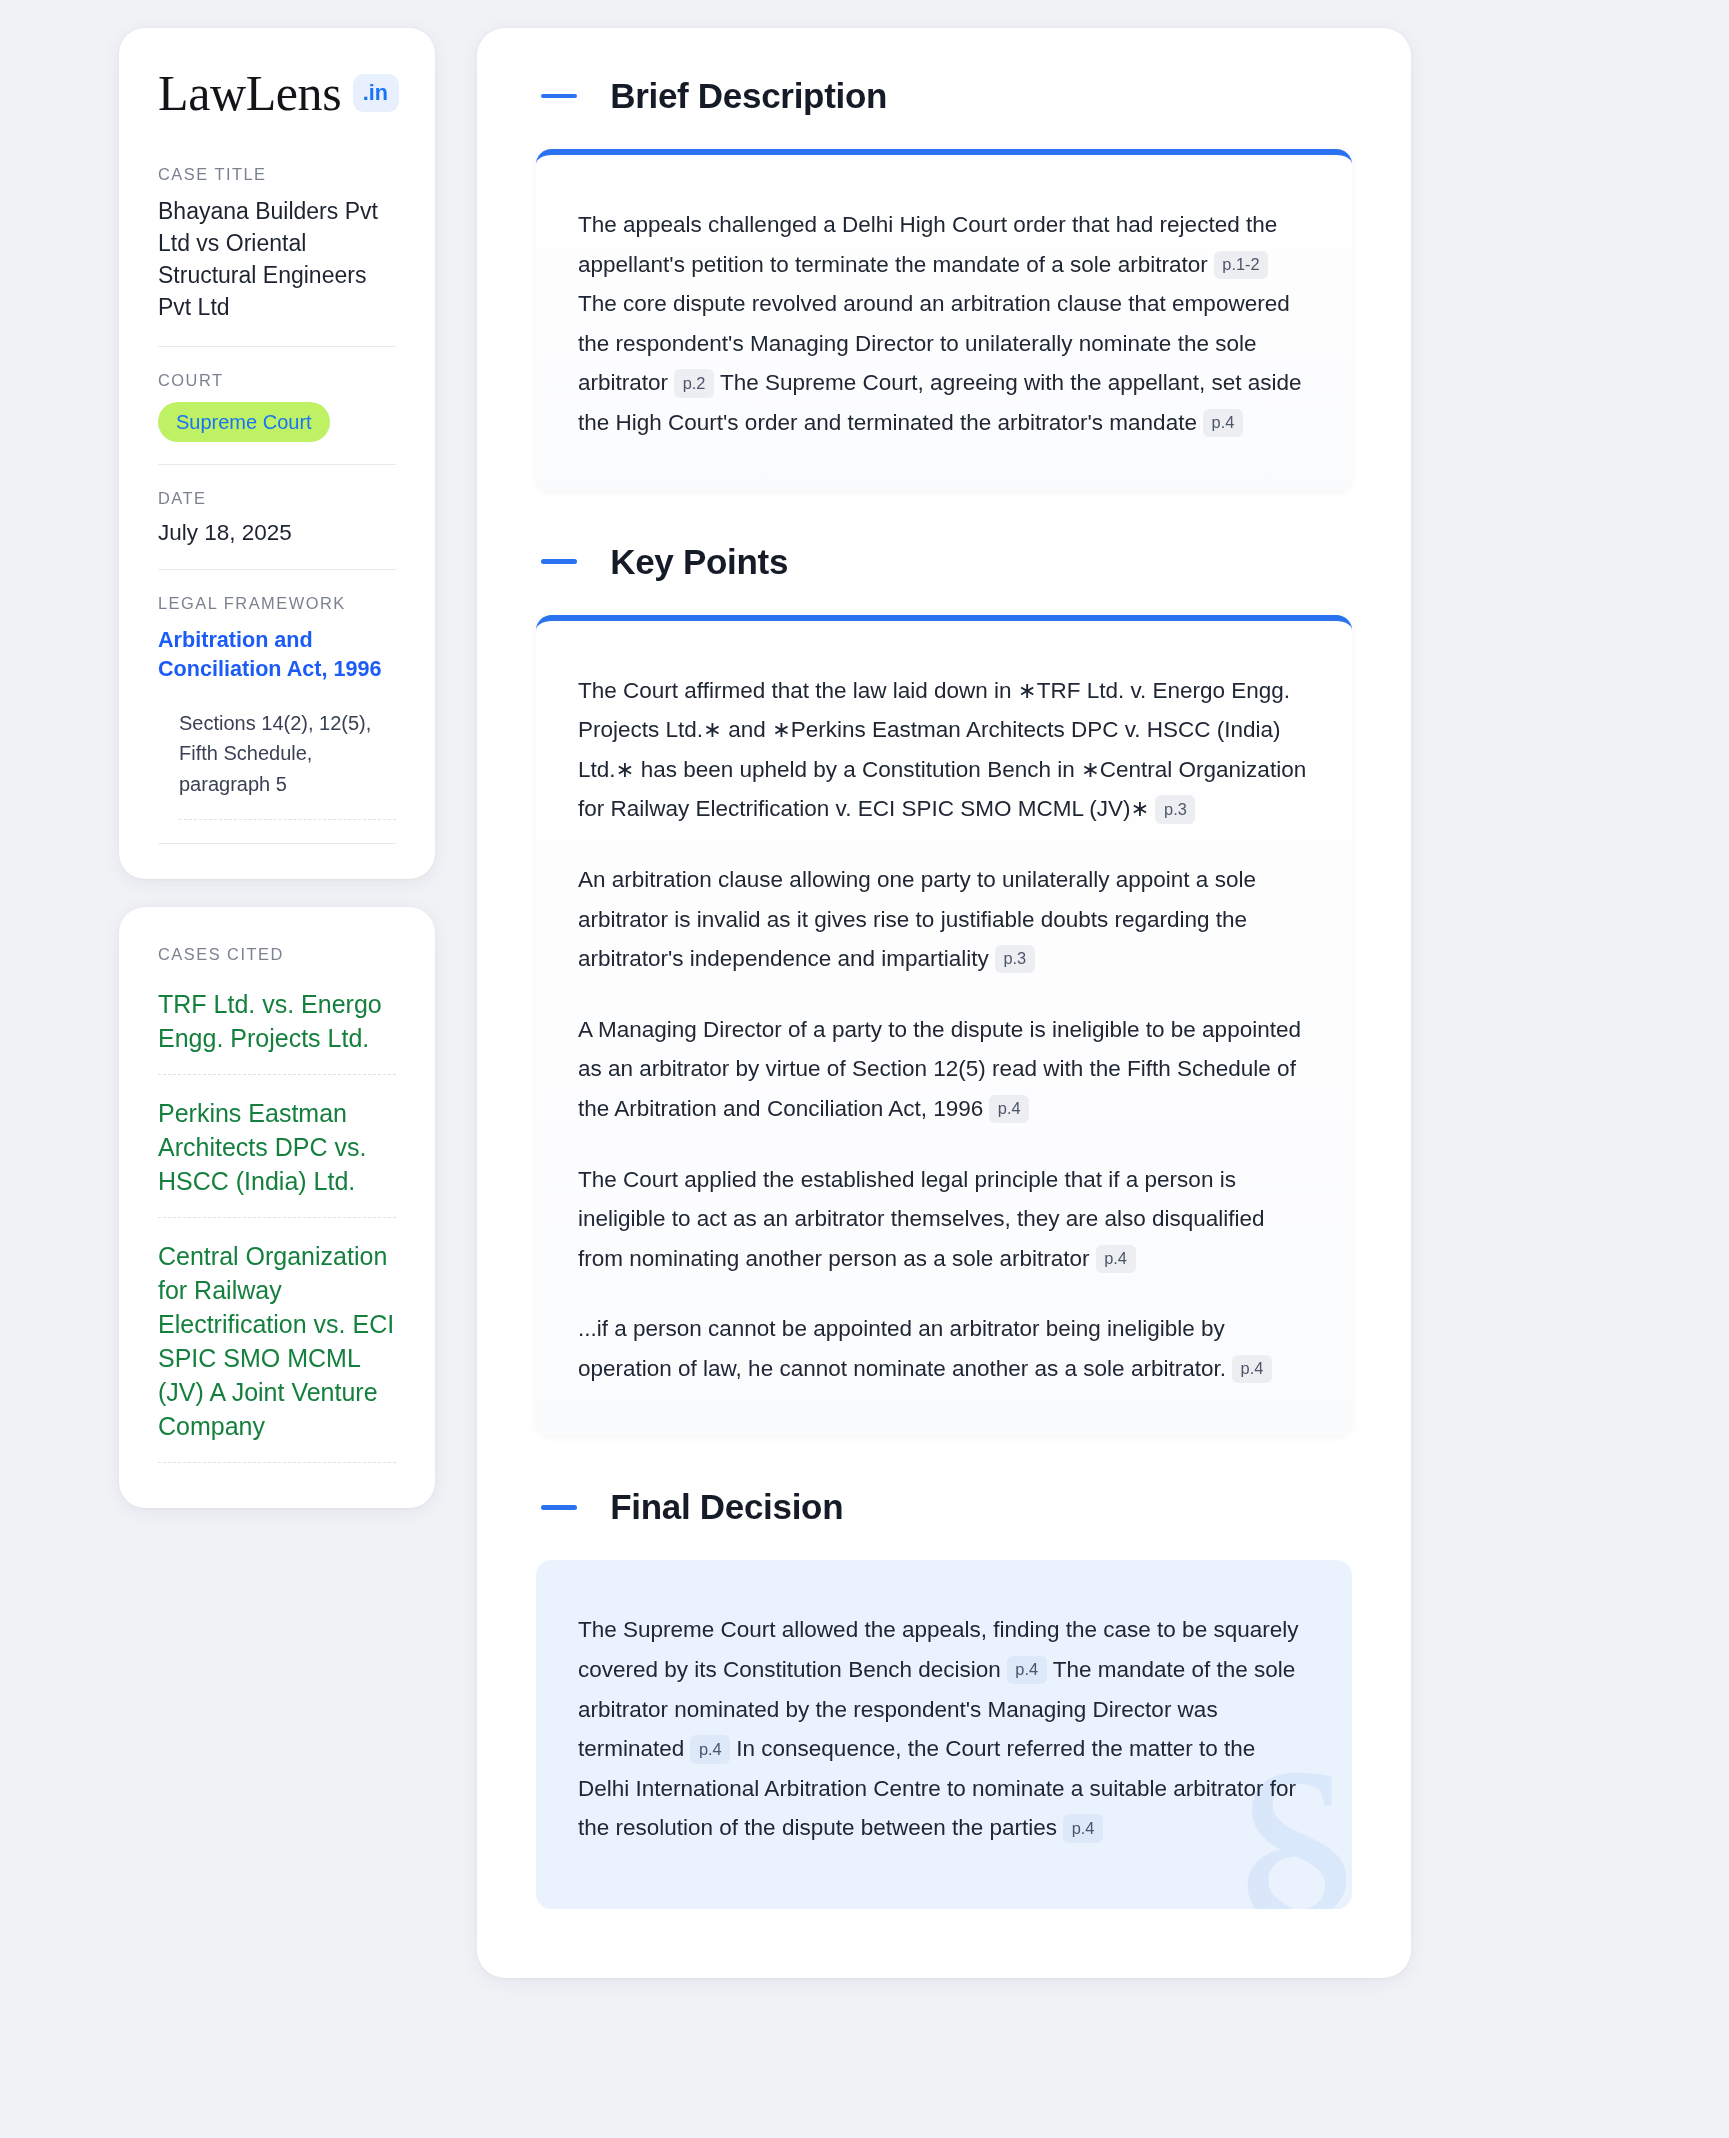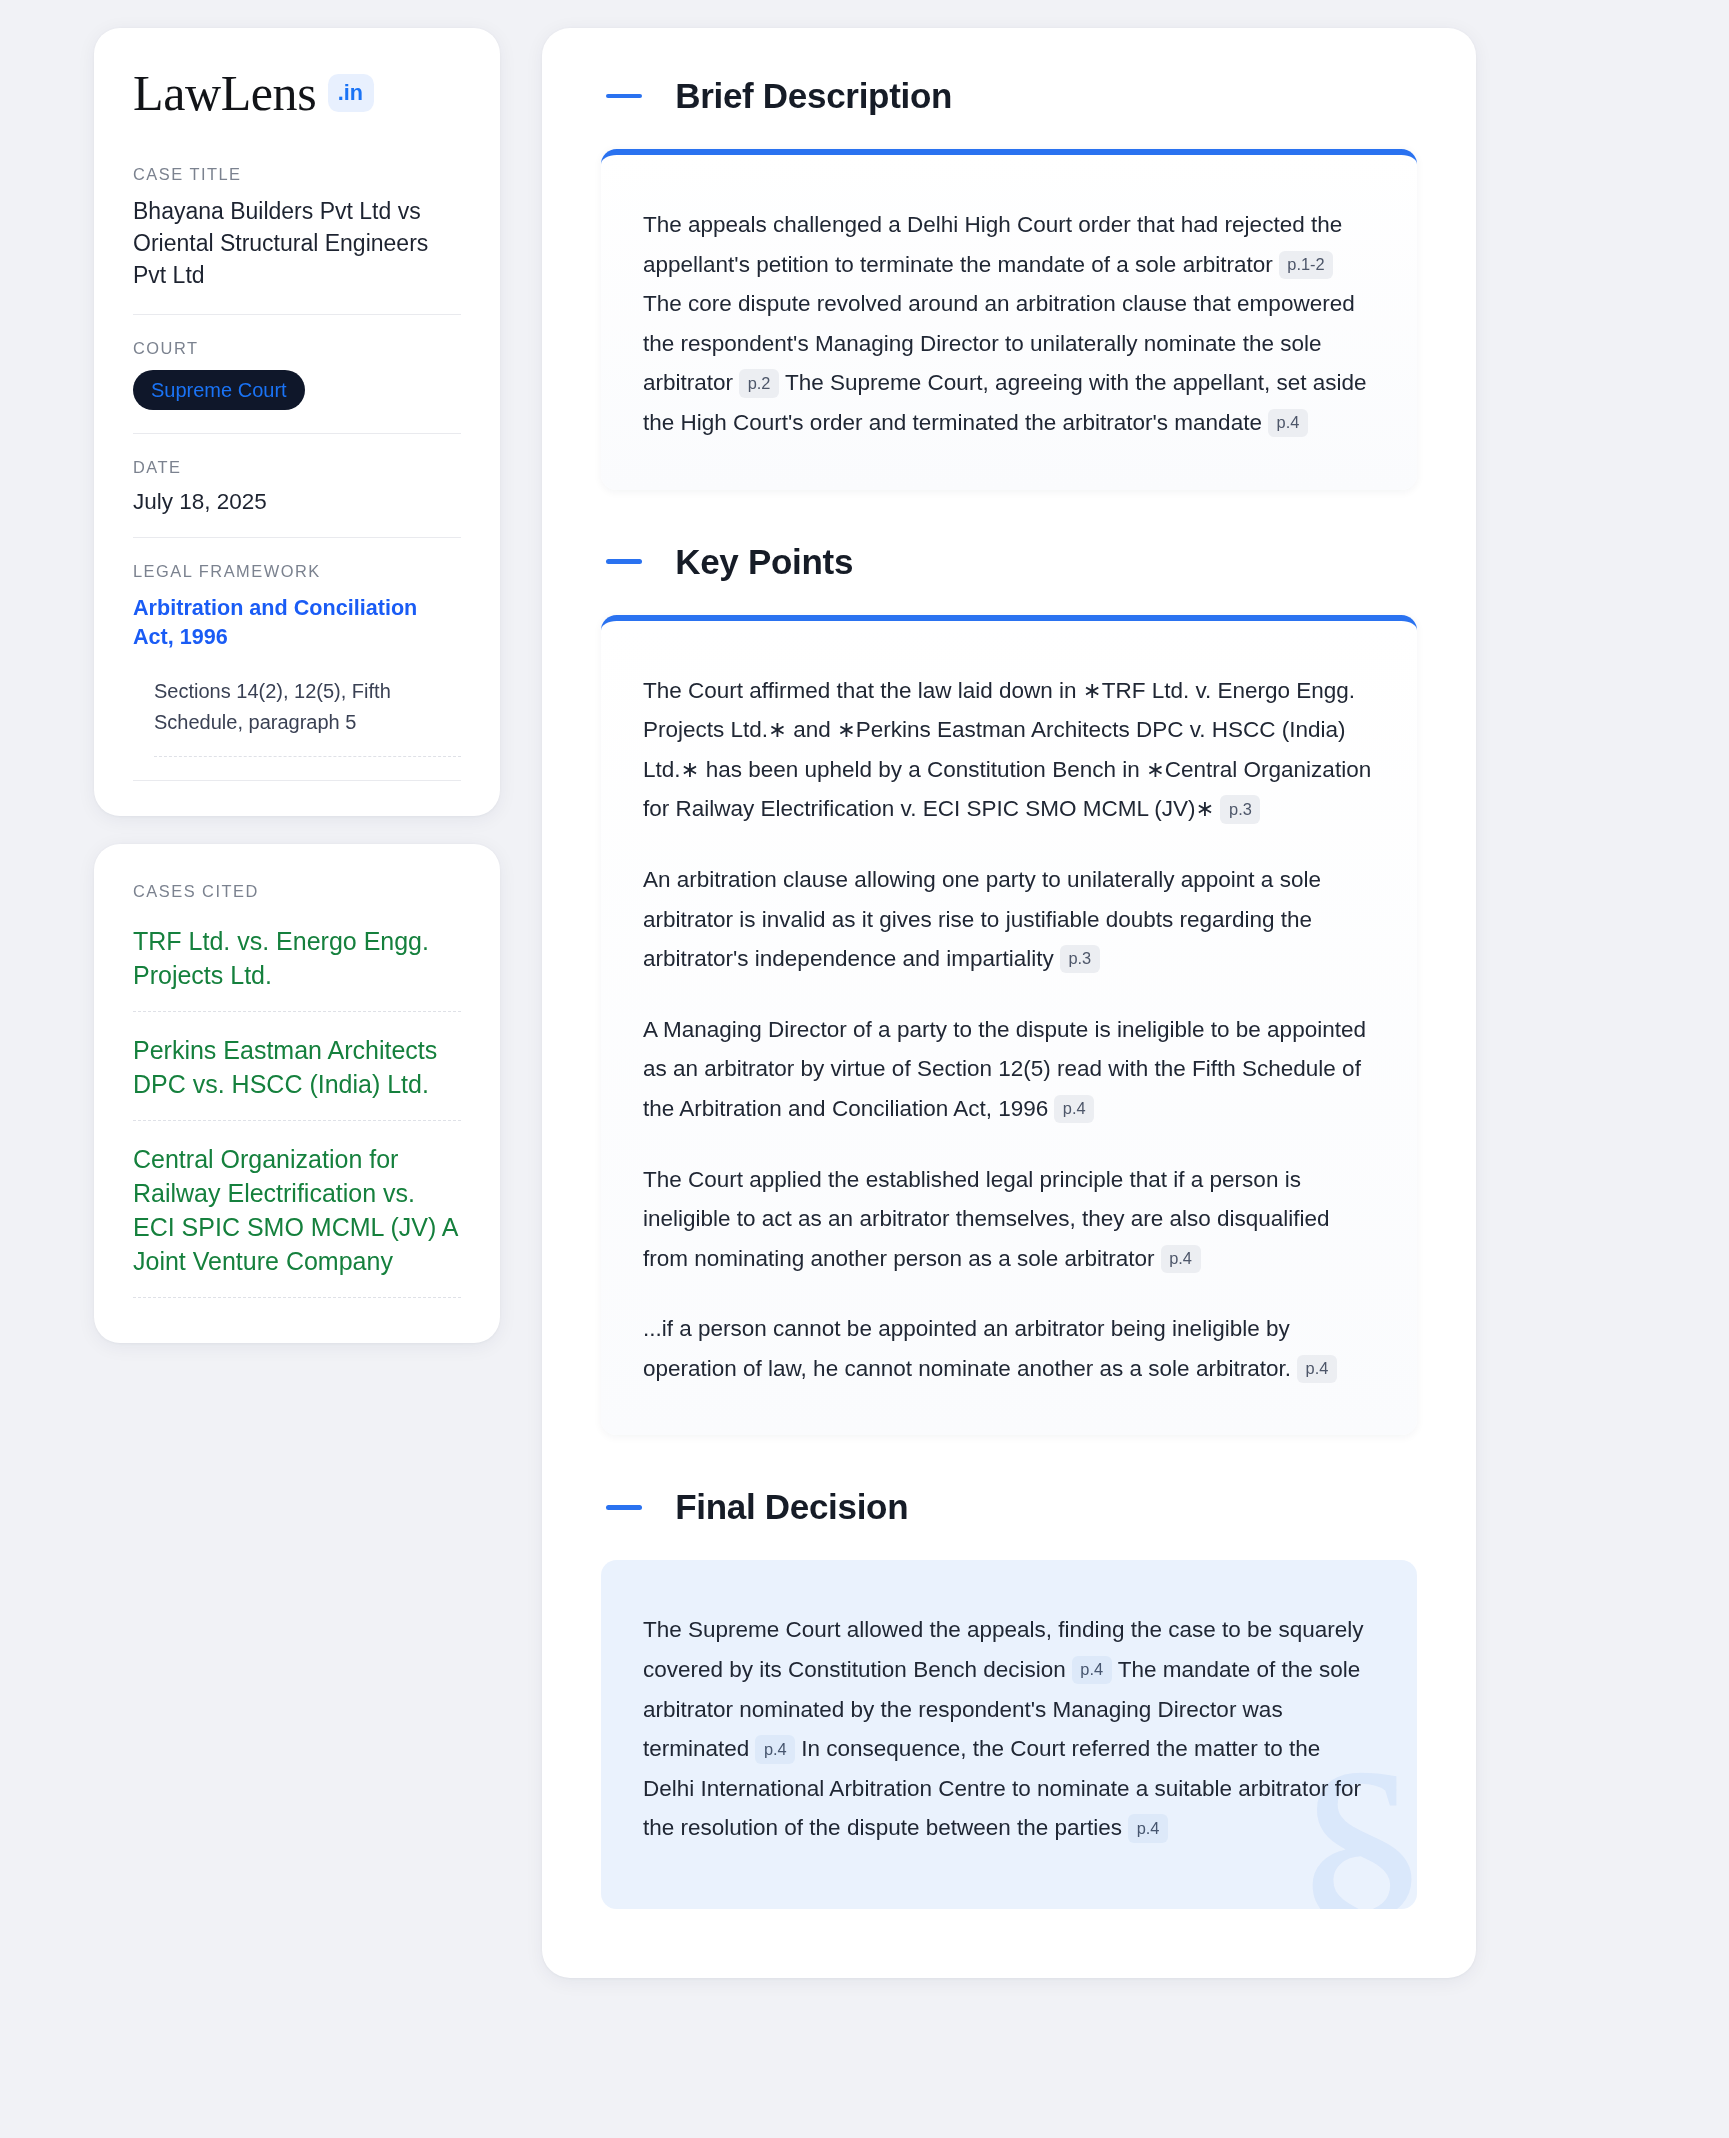--- a/index.html
+++ b/index.html
@@ -15,22 +15,22 @@
     width: 1729px;
     min-height: 2138px;
     background: #f1f2f6;
     display: flex;
     align-items: flex-start;
     padding: 28px 0 0 0;
   }
 
   
   .sidebar {
-    width: 406px;
-    margin-left: 94px;
+    width: 316px;
+    margin-left: 119px;
     display: flex;
     flex-direction: column;
     gap: 28.5px;
     flex: 0 0 auto;
   }
 
   .card {
     background: #ffffff;
     border-radius: 26px;
     box-shadow: 0 3.5px 19px rgba(22, 32, 60, 0.06), 0 0.9px 2.6px rgba(22,32,60,0.04);
@@ -78,21 +78,21 @@
     color: #1d2330;
     font-weight: 400;
   }
 
   .meta-block { padding-bottom: 22.5px; }
   .meta-block + .meta-block { padding-top: 24px; }
   .solid-divider { border-top: 0.9px solid #e9eaee; }
 
   .pill {
     display: inline-block;
-    background: #0f172a;
+    background: #bef264;
     color: #1a73f5;
     font-size: 20px;
     border-radius: 864px;
     padding: 7.8px 18px;
     line-height: 1.2;
   }
 
   .bench-row {
     display: flex;
     align-items: center;

